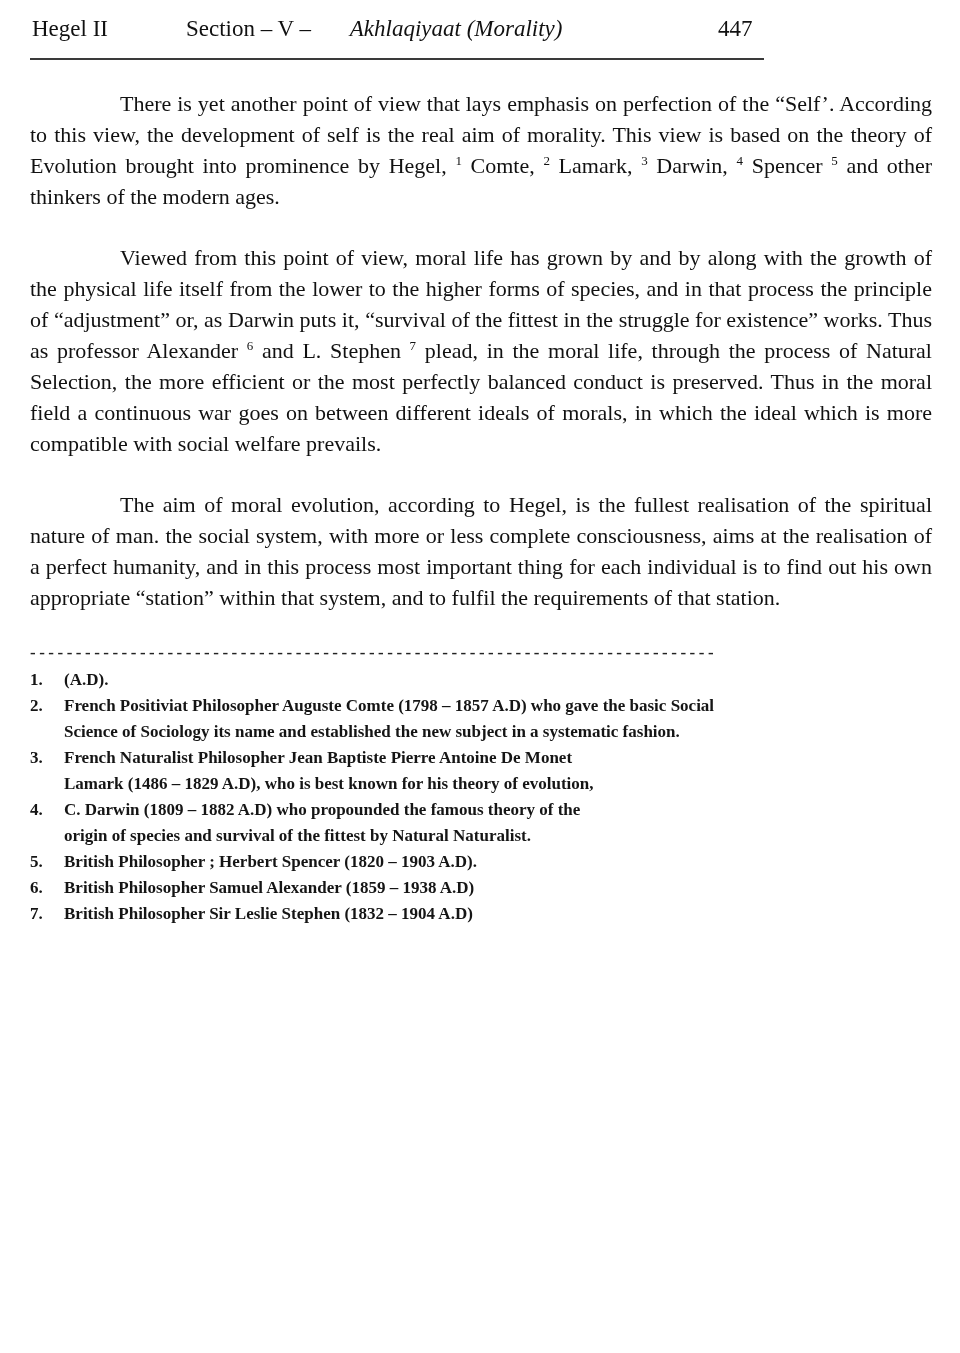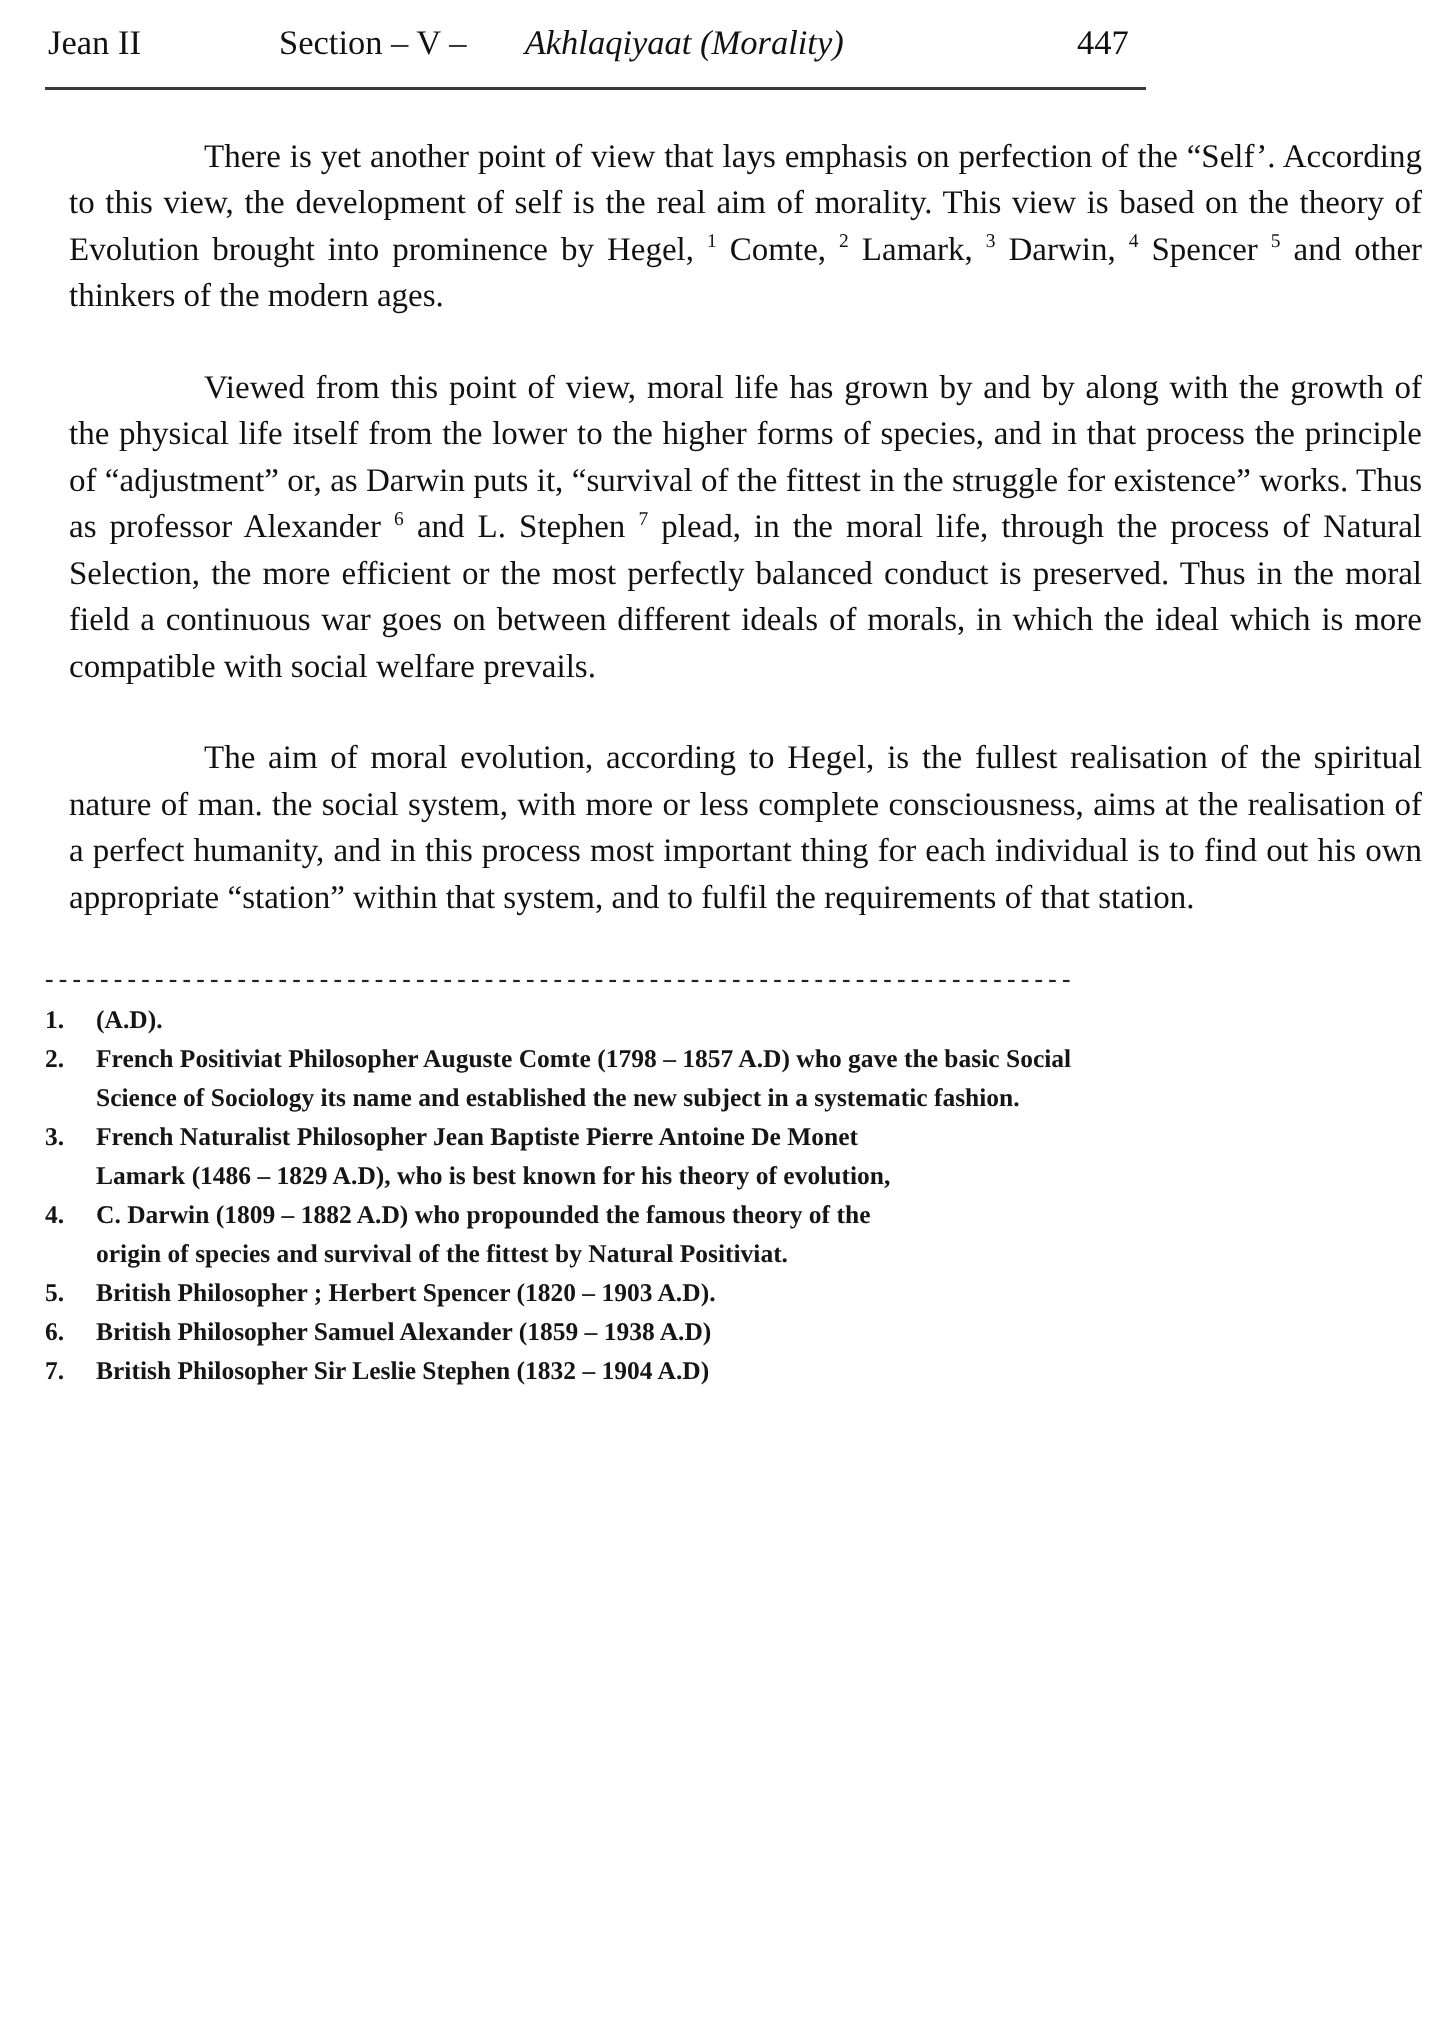--- a/index.html
+++ b/index.html
@@ -20,21 +20,21 @@
   .header .page-num { position: absolute; left: 688px; top: 0; }
   .header-rule { border: 0; border-top: 2px solid #3a3a3a; width: 734px; margin: 6px 0 0 0; }
 
   .paragraphs { margin-top: 28px; }
   .body-para {
     width: 902px;
     font-size: 22px;
     line-height: 31px;
     text-align: justify;
     text-indent: 90px;
-    margin: 0 0 30px 16px;
+    margin: 0 0 30px 0;
   }
   .body-para sup {
     font-size: 13px;
     line-height: 0;
     vertical-align: super;
   }
 
   .separator {
     width: 732px;
     font-size: 17px;
@@ -55,21 +55,21 @@
   .footnote { display: flex; }
   .fn-num { flex: 0 0 34px; width: 34px; }
   .fn-lines { flex: 1; }
 </style>
 </head>
 <body>
 
 <div class="page">
 
   <div class="header">
-    <span class="part">Jean II</span>
+    <span class="part">Hegel II</span>
     <span class="section"><span>Section – V – </span><span class="italic">Akhlaqiyaat (Morality)</span></span>
     <span class="page-num">447</span>
   </div>
   <hr class="header-rule">
 
   <div class="paragraphs">
       <p class="body-para">There is yet another point of view that lays emphasis on perfection of the “Self’. According to this view, the development of self is the real aim of morality. This view is based on the theory of Evolution brought into prominence by Hegel, <sup>1</sup> Comte, <sup>2</sup> Lamark, <sup>3</sup> Darwin, <sup>4</sup> Spencer <sup>5</sup> and other thinkers of the modern ages.</p>
       <p class="body-para">Viewed from this point of view, moral life has grown by and by along with the growth of the physical life itself from the lower to the higher forms of species, and in that process the principle of “adjustment” or, as Darwin puts it, “survival of the fittest in the struggle for existence” works. Thus as professor Alexander <sup>6</sup> and L. Stephen <sup>7</sup> plead, in the moral life, through the process of Natural Selection, the more efficient or the most perfectly balanced conduct is preserved. Thus in the moral field a continuous war goes on between different ideals of morals, in which the ideal which is more compatible with social welfare prevails.</p>
       <p class="body-para">The aim of moral evolution, according to Hegel, is the fullest realisation of the spiritual nature of man. the social system, with more or less complete consciousness, aims at the realisation of a perfect humanity, and in this process most important thing for each individual is to find out his own appropriate “station” within that system, and to fulfil the requirements of that station.</p>
     </div>
@@ -94,21 +94,21 @@
         <div class="fn-num">3.</div>
         <div class="fn-lines">
           <div>French Naturalist Philosopher Jean Baptiste Pierre Antoine De Monet</div>
           <div>Lamark (1486 – 1829 A.D), who is best known for his theory of  evolution,</div>
         </div>
       </div>
       <div class="footnote">
         <div class="fn-num">4.</div>
         <div class="fn-lines">
           <div>C. Darwin (1809 – 1882 A.D) who propounded the famous theory of the</div>
-          <div>origin of species and survival of the fittest by Natural Positiviat.</div>
+          <div>origin of species and survival of the fittest by Natural Naturalist.</div>
         </div>
       </div>
       <div class="footnote">
         <div class="fn-num">5.</div>
         <div class="fn-lines">
           <div>British Philosopher ; Herbert Spencer (1820 – 1903 A.D).</div>
         </div>
       </div>
       <div class="footnote">
         <div class="fn-num">6.</div>

